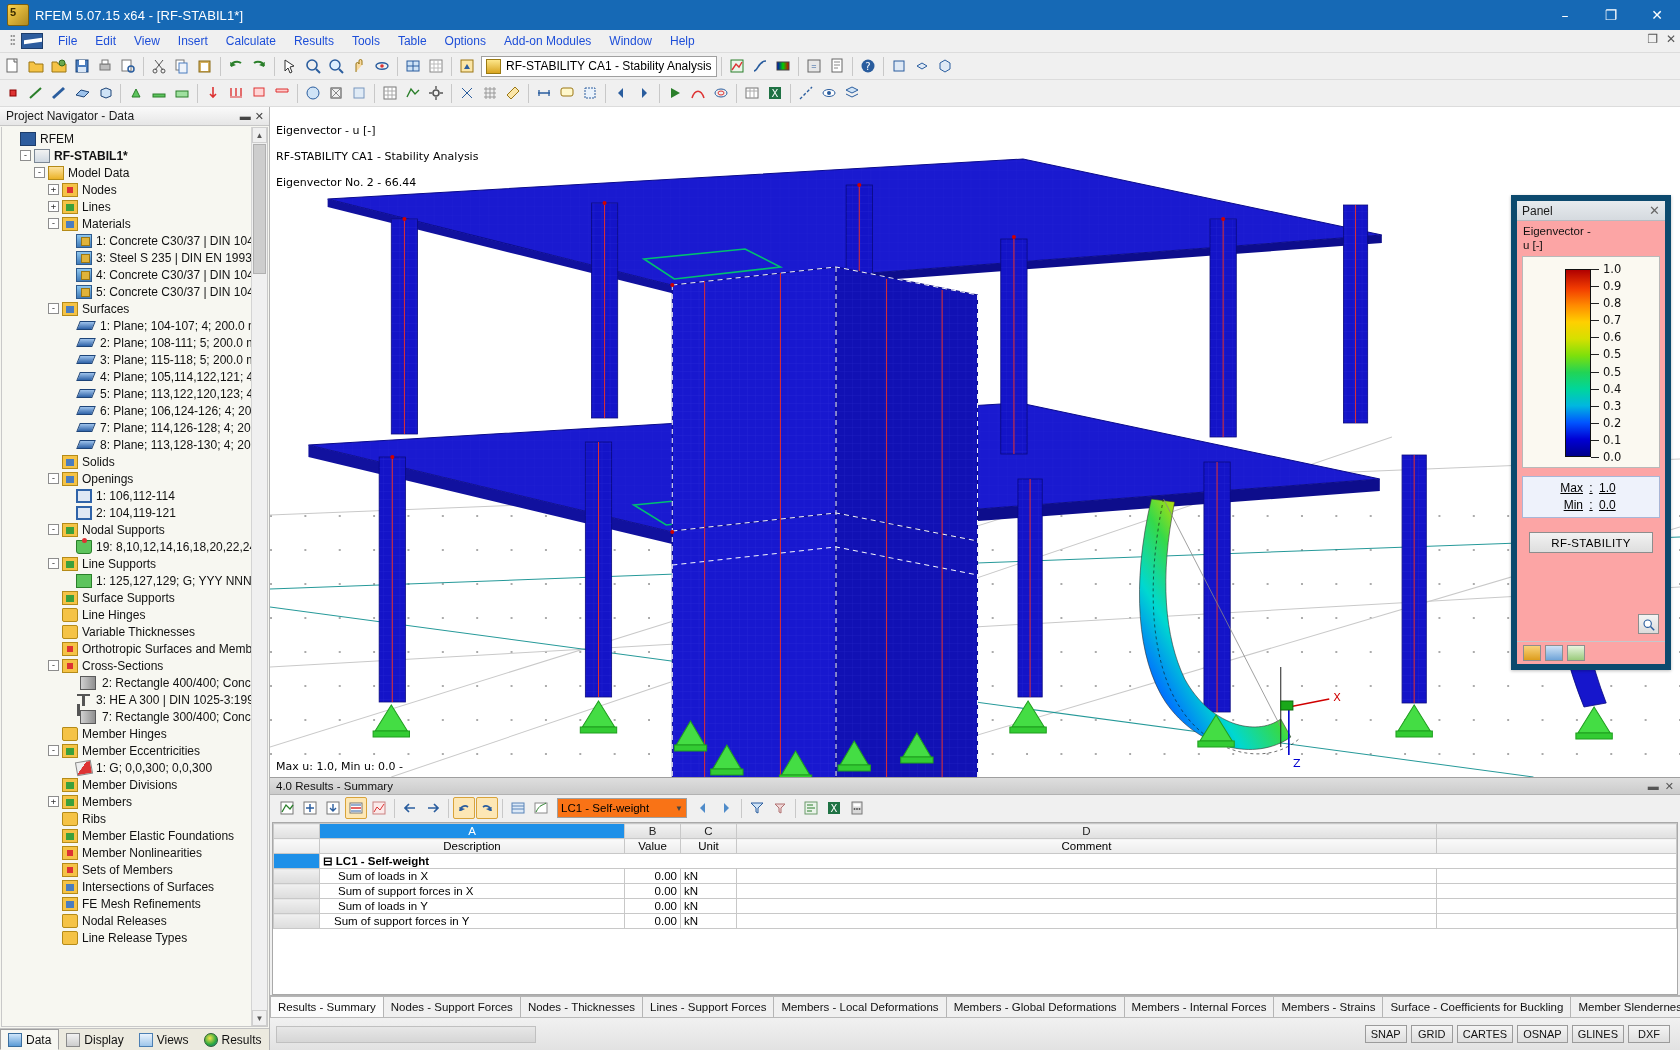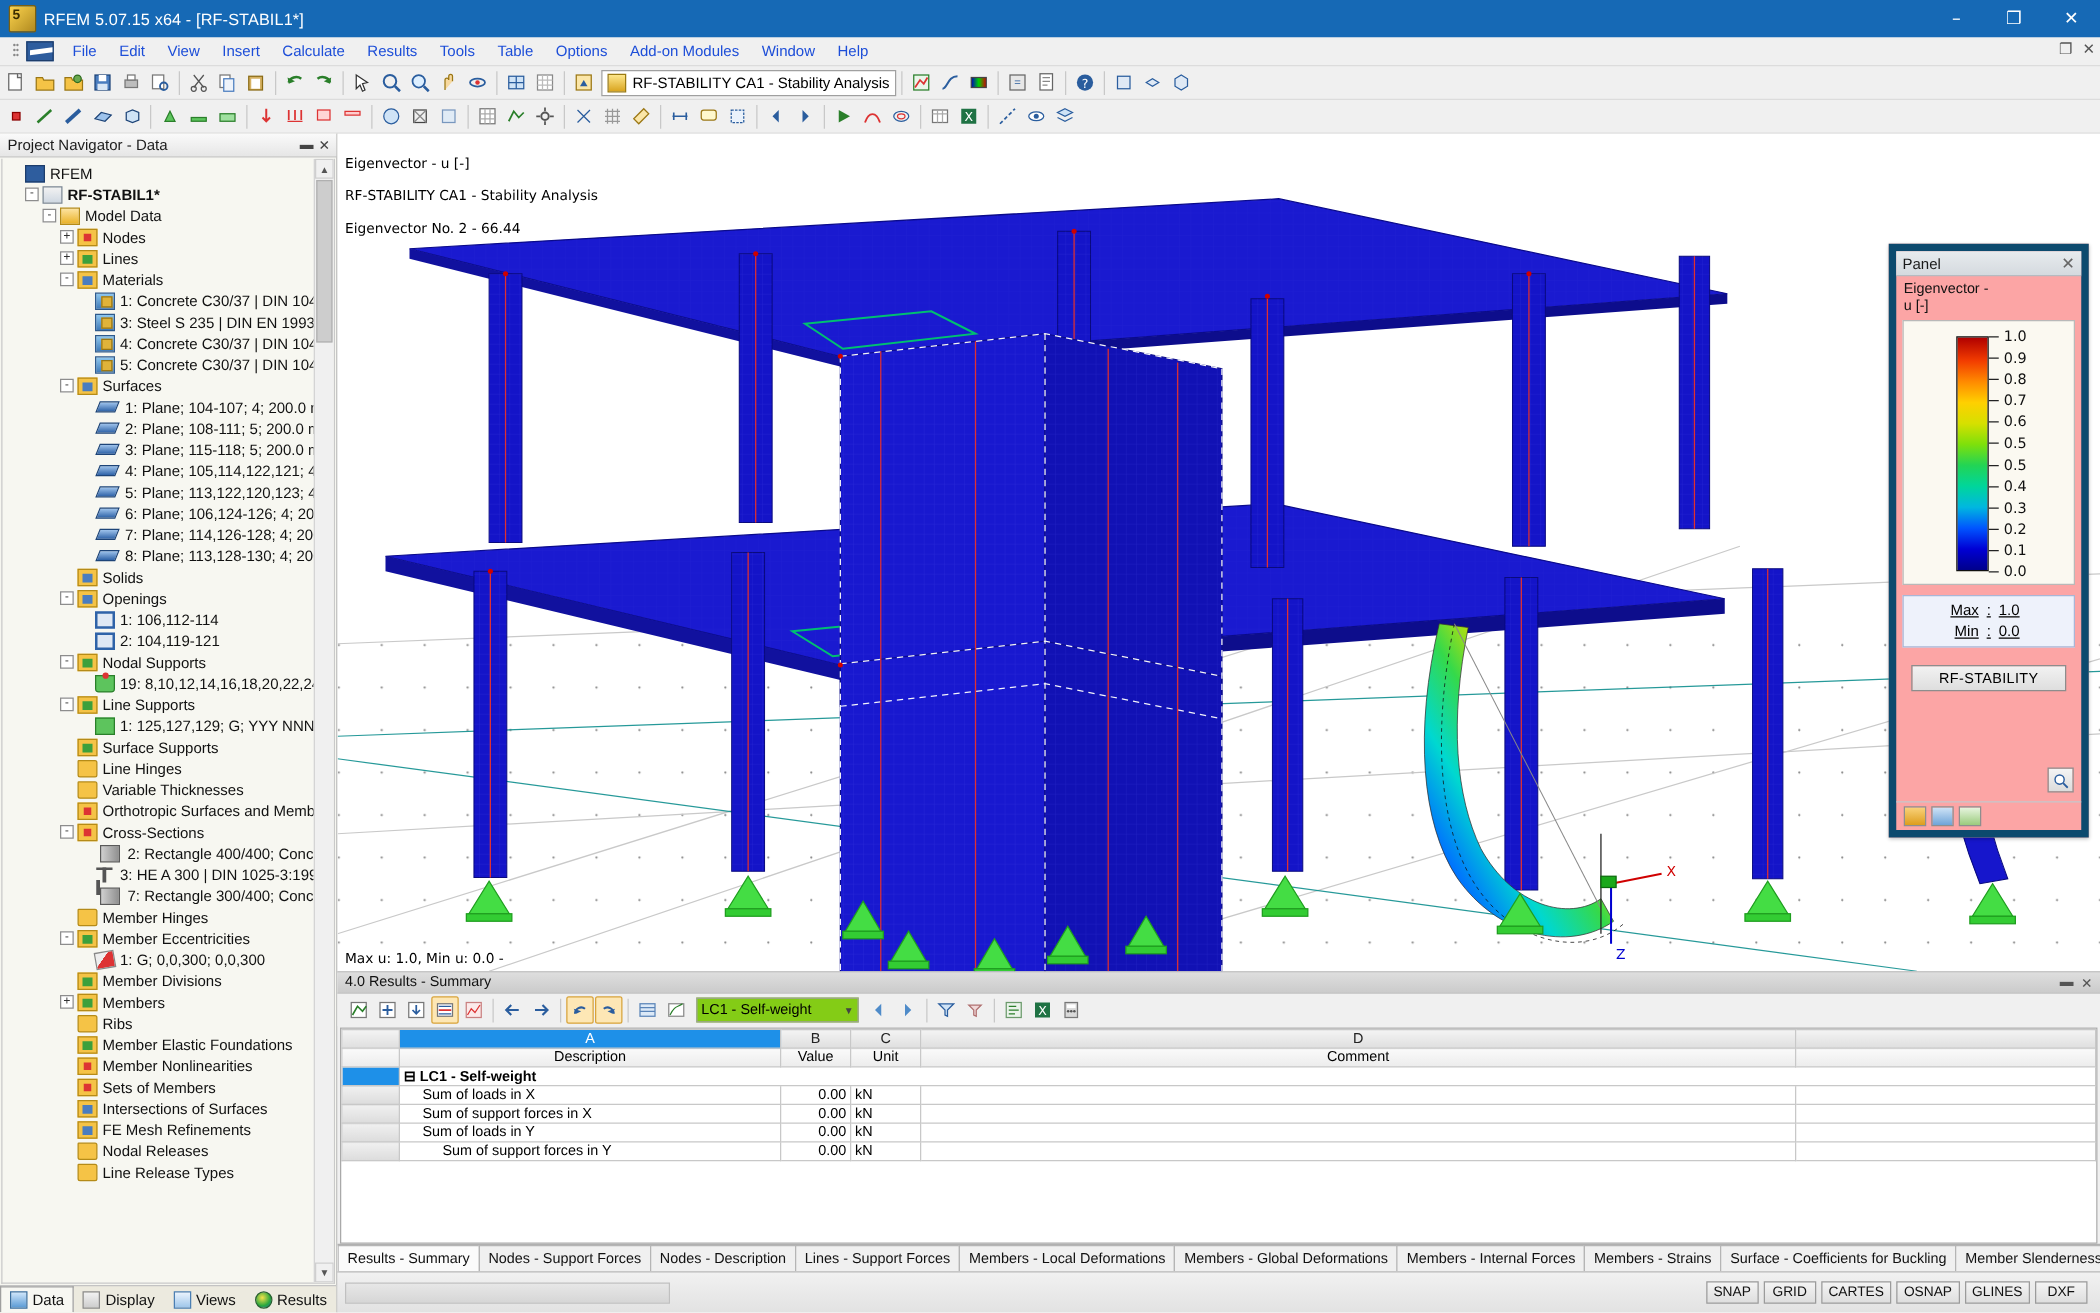--- a/index.html
+++ b/index.html
@@ -210,21 +210,21 @@
 
   
   .resdock { flex: 0 0 240px; background: #f0f0f0; border-top: 1px solid #9f9f9f; display: flex; flex-direction: column; }
   .resdock-title {
     height: 17px; background: linear-gradient(#dedede,#cbcbcb); border-bottom: 1px solid #b2b2b2;
     display: flex; align-items: center; padding: 0 6px; font-size: 11.5px; color: #111;
   }
   .resdock-title .rt-btns { margin-left: auto; display: flex; gap: 6px; color: #555; font-size: 11px; }
   .resdock-tb { height: 26px; display: flex; align-items: center; gap: 1px; padding: 2px 6px; background: #f0f0f0; }
   .rcombo {
-    width: 130px; height: 20px; background: #84cc16; border: 1px solid #a0a0a0; display: flex; align-items: center;
+    width: 130px; height: 20px; background: #f97316; border: 1px solid #a0a0a0; display: flex; align-items: center;
     padding: 0 3px; font-size: 11.5px; margin: 0 4px;
   }
   .rcombo .arw { margin-left: auto; font-size: 8px; color: #444; }
   .table-wrap { flex: 1 1 auto; overflow: hidden; background: #fff; border: 1px solid #a9a9a9; margin: 1px 2px 0 2px; position: relative; }
   table.rt { border-collapse: collapse; width: 100%; font-size: 11.5px; table-layout: fixed; }
   table.rt th, table.rt td { border: 1px solid #c8c8c8; height: 15px; padding: 0 3px; font-weight: normal; }
   .colhead th { background: linear-gradient(#f3f3f3,#dfdfdf); text-align: center; color: #222; height: 14px; }
   .colhead th.sel { background: #1e90e8; color: #fff; }
   .subhead td { background: linear-gradient(#fafafa,#ececec); text-align: center; }
   .rownum { width: 46px; background: linear-gradient(#f0f0f0,#dcdcdc); }
@@ -1415,34 +1415,34 @@
                 <tr>
                   <td class="rownum"></td>
                   <td style="padding-left: 18px;">Sum of loads in Y</td>
                   <td class="val">0.00</td>
                   <td>kN</td>
                   <td></td>
                   <td></td>
                 </tr>
                 <tr>
                   <td class="rownum"></td>
-                  <td style="padding-left: 34px;">Sum of support forces in Y</td>
+                  <td style="padding-left: 14px;">Sum of support forces in Y</td>
                   <td class="val">0.00</td>
                   <td>kN</td>
                   <td></td>
                   <td></td>
                 </tr>
               </tbody>
           </table>
         </div>
 
         <div class="res-tabs" id="res-tabs-host">
             <div class="res-tab active">Results - Summary</div>
             <div class="res-tab">Nodes - Support Forces</div>
-            <div class="res-tab">Nodes - Description</div>
+            <div class="res-tab">Nodes - Thicknesses</div>
             <div class="res-tab">Lines - Support Forces</div>
             <div class="res-tab">Members - Local Deformations</div>
             <div class="res-tab">Members - Global Deformations</div>
             <div class="res-tab">Members - Internal Forces</div>
             <div class="res-tab">Members - Strains</div>
             <div class="res-tab">Surface - Coefficients for Buckling</div>
             <div class="res-tab">Member Slendernesses</div>
           </div>
       </div>
 

